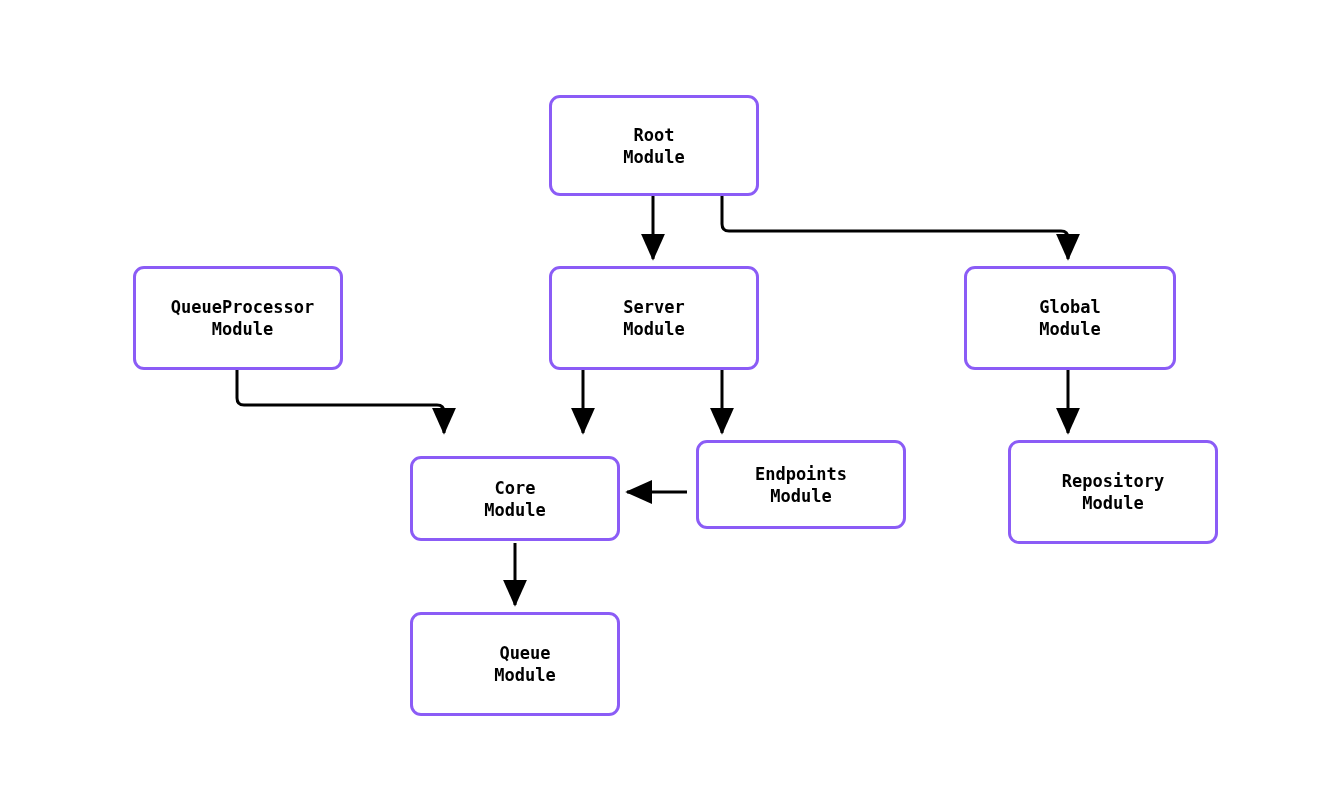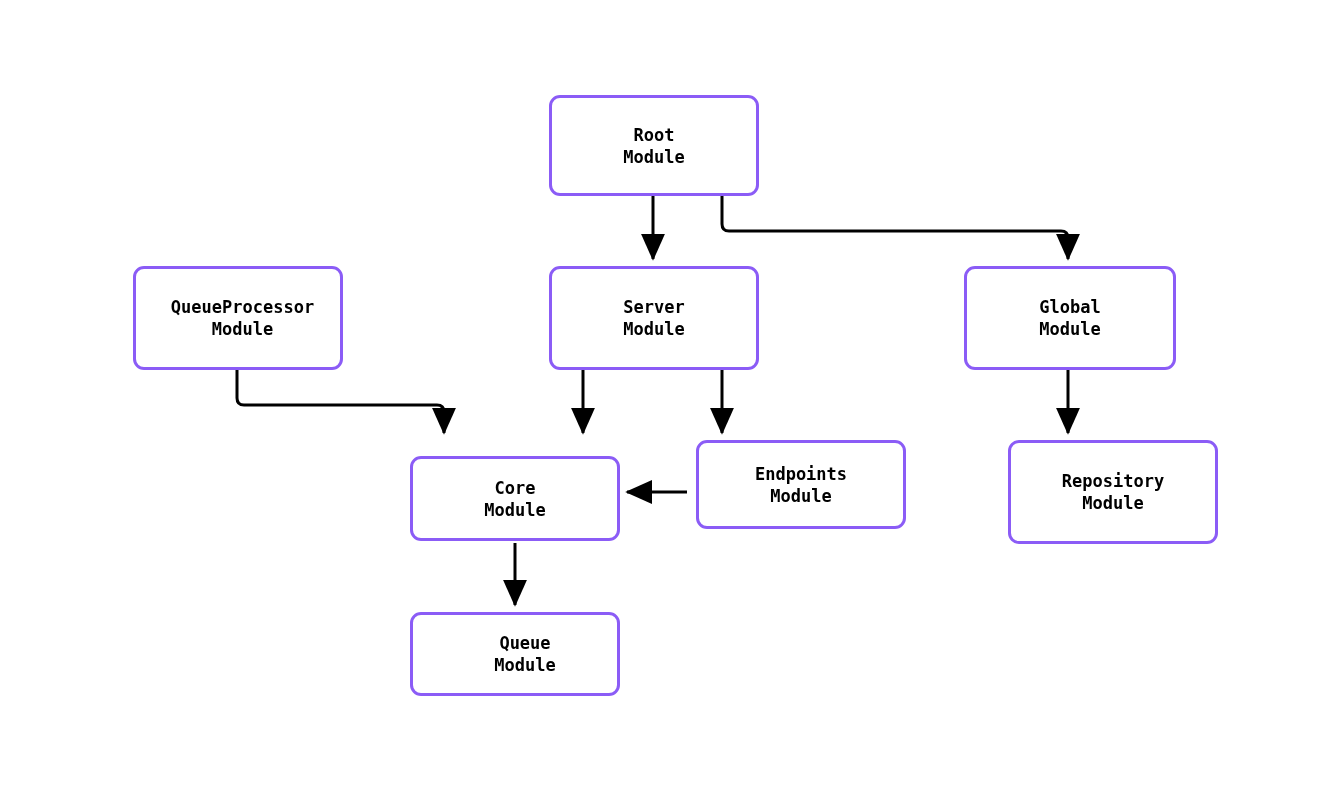--- a/index.html
+++ b/index.html
@@ -106,18 +106,18 @@
   <div class="node" style="left: 687px; top: 440px; width: 210px; height: 89px; margin-left: 9px;">
     <span class="node-label">Endpoints
 Module</span>
   </div>
 
   <div class="node" style="left: 964px; top: 440px; width: 210px; height: 104px; margin-left: 44px;">
     <span class="node-label">Repository
 Module</span>
   </div>
 
-  <div class="node" style="left: 410px; top: 612px; width: 210px; height: 84px; padding-left: 20px;">
+  <div class="node" style="left: 410px; top: 612px; width: 210px; height: 104px; padding-left: 20px;">
     <span class="node-label">Queue
 Module</span>
   </div>
 
 </div>
 
 </body></html>

